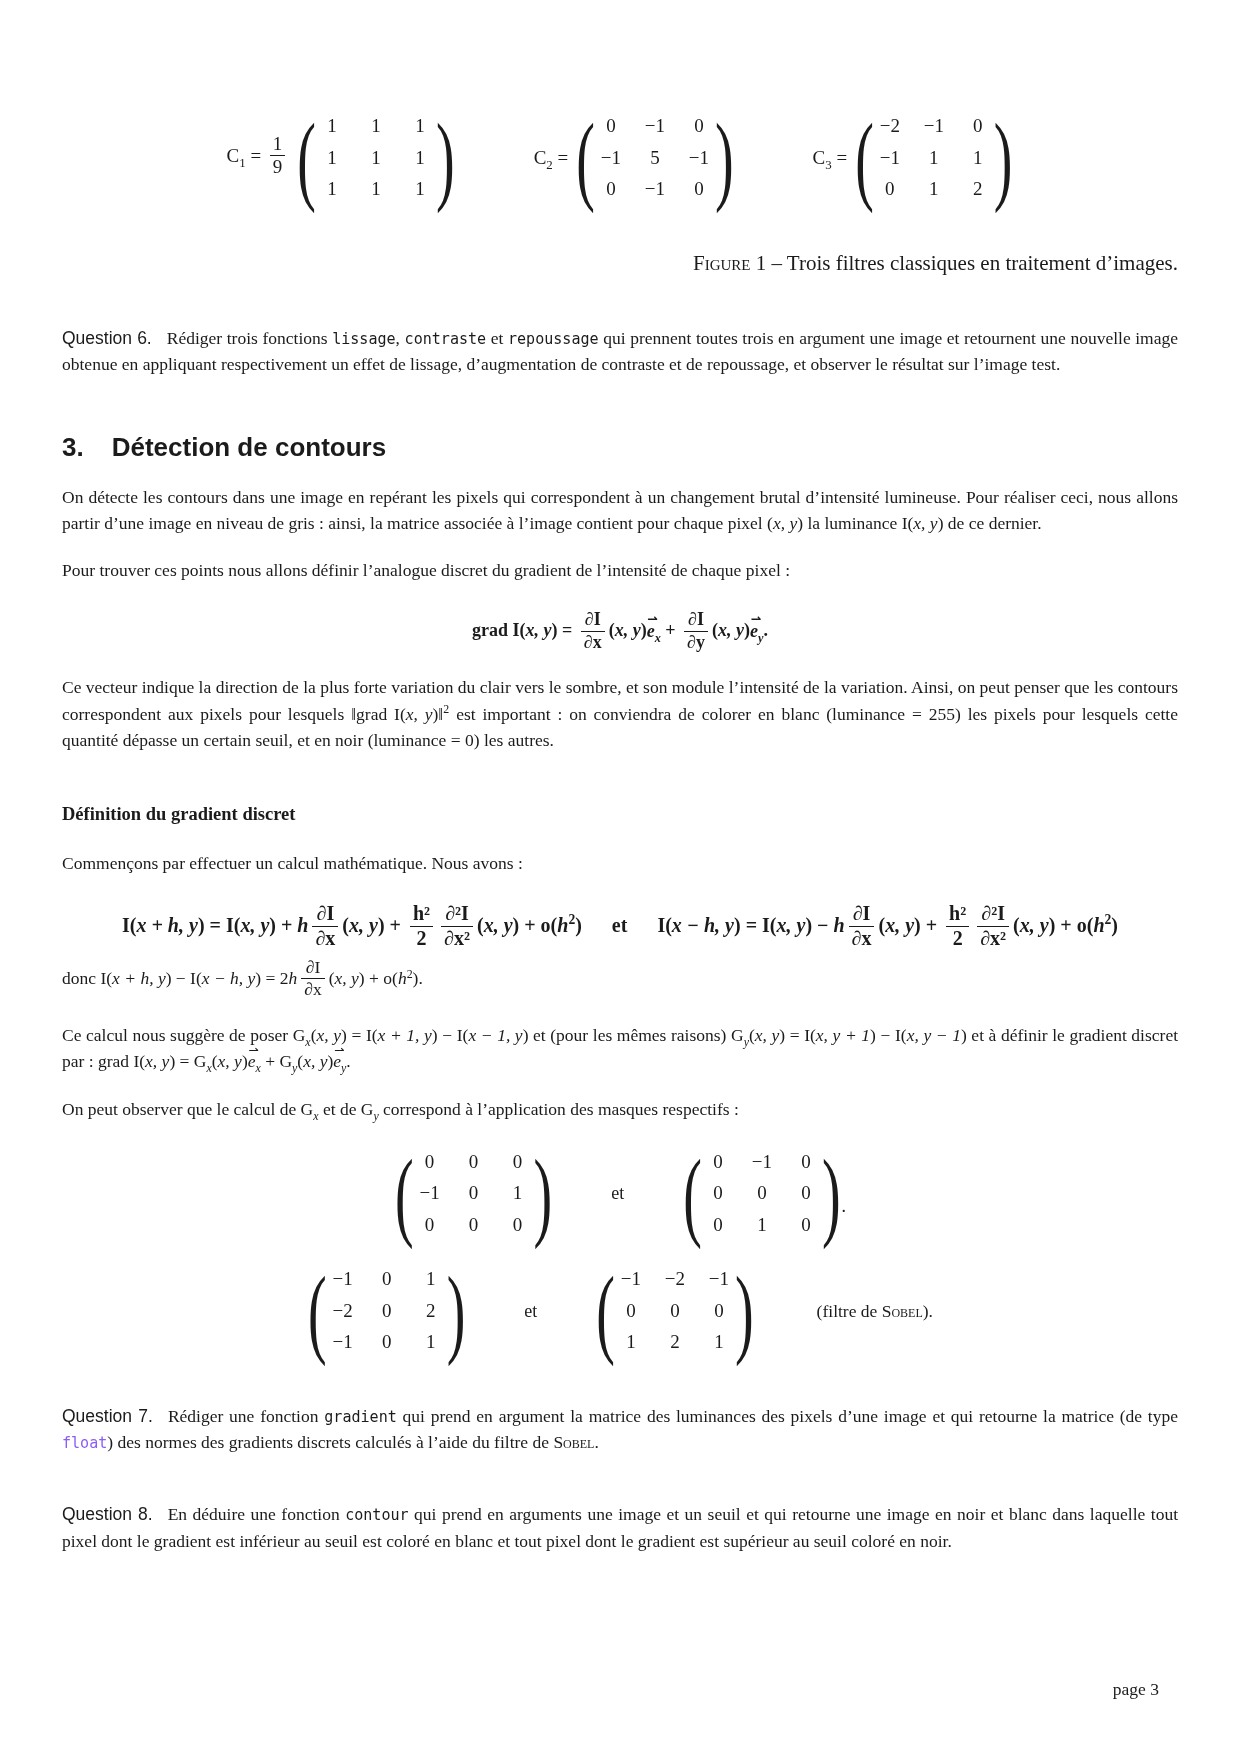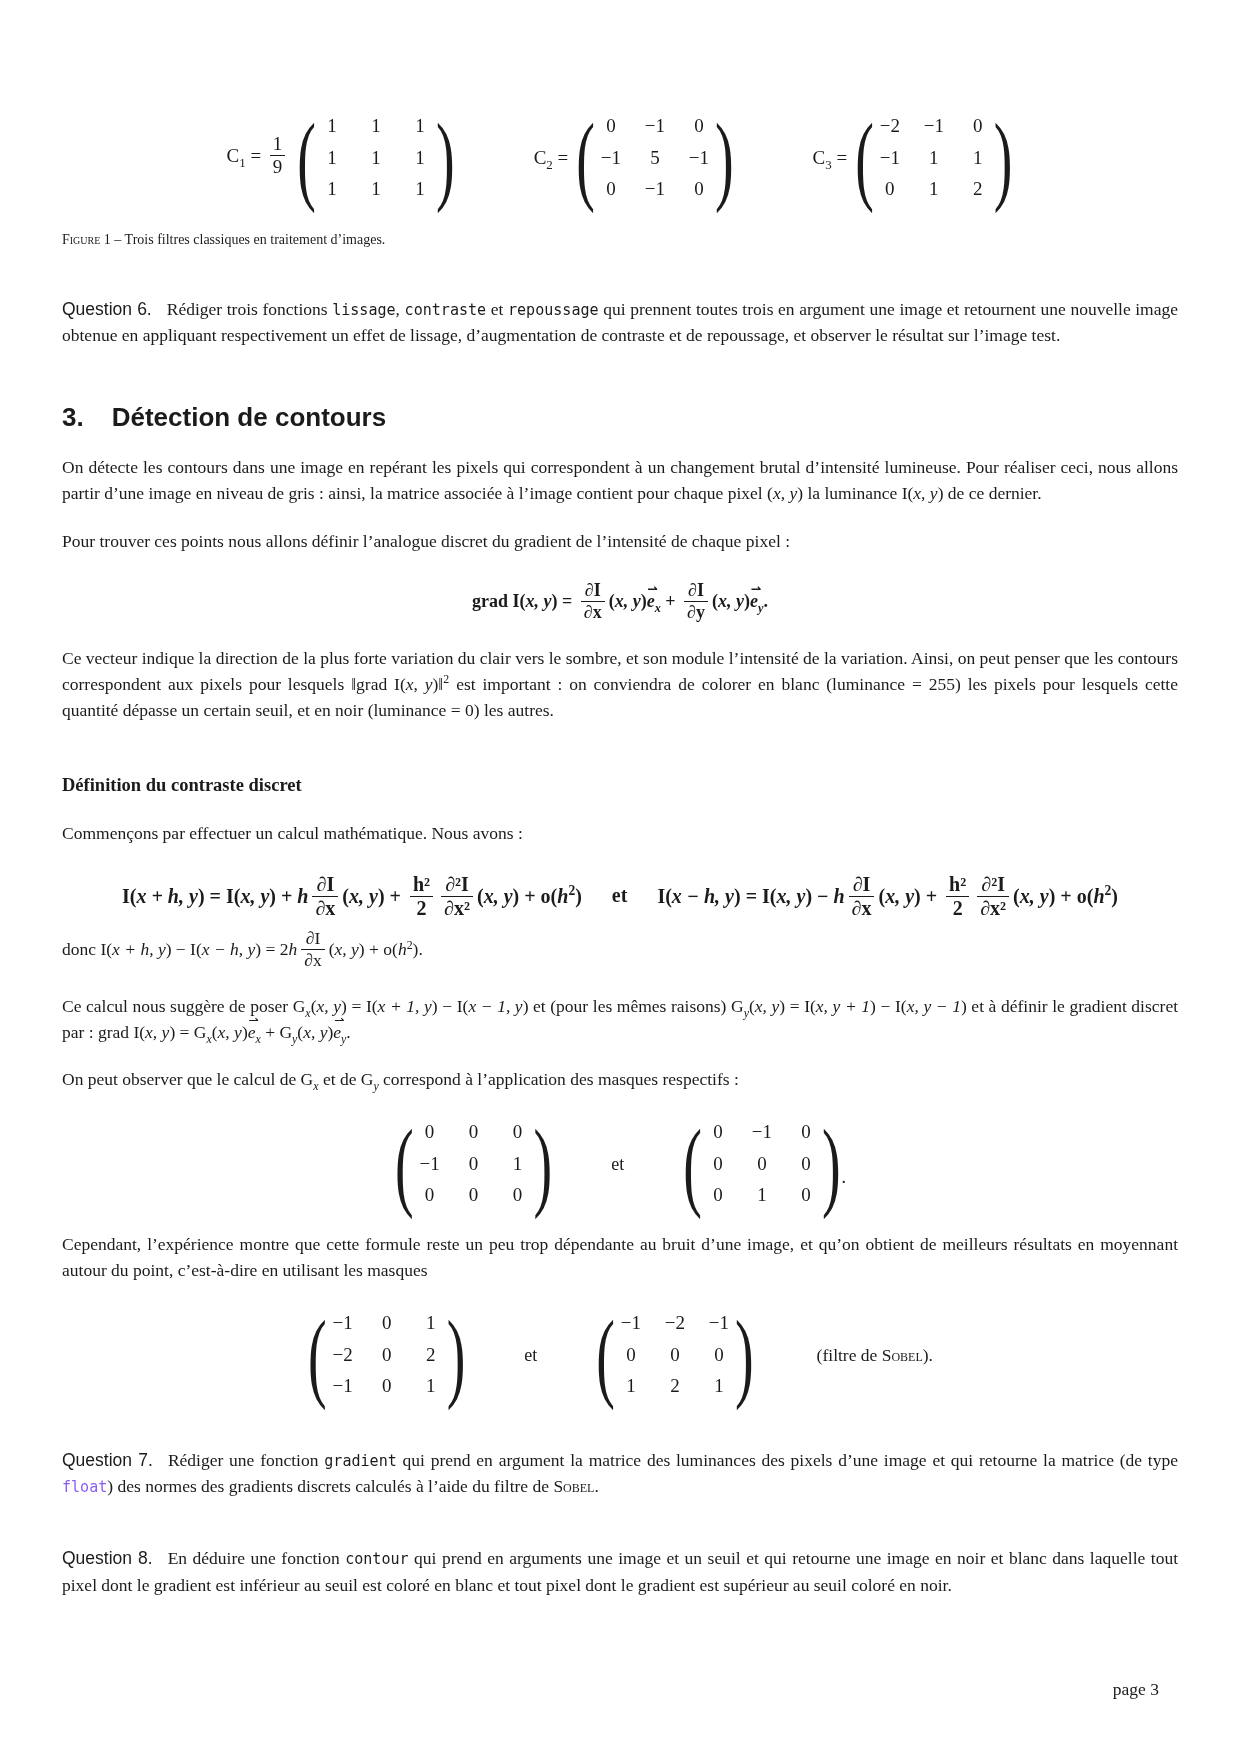--- a/index.html
+++ b/index.html
@@ -38,21 +38,21 @@
     display:inline-block; font-size:56px; line-height:1;
     transform:scaleY(1.78); transform-origin:center;
     font-family:"Liberation Serif", serif; font-weight:400; padding:0 1px;
   }
   .mgrid{
     display:grid; grid-template-columns:repeat(3,auto);
     column-gap:22px; row-gap:3px; font-size:19px; line-height:1.5;
     margin:0 4px; text-align:center;
   }
   .mcell{min-width:22px; text-align:center;}
-  .fig-caption{text-align:left; margin-top:25px; font-size:14px;}
+  .fig-caption{text-align:right; margin-top:44px; font-size:21px;}
   
   .qpara .qlabel{
     font-family:"Liberation Sans", sans-serif; font-weight:normal;
     font-size:17.5px; margin-right:15px;
   }
   .qpara{margin-top:46px;}
   h2.section{
     font-family:"Liberation Sans", sans-serif; font-weight:bold;
     font-size:26px; margin:54px 0 0 0; display:flex; gap:28px; line-height:1.2;
   }
@@ -151,21 +151,21 @@
     <span>Détection de contours</span>
   </h2>
 
   <p><span class="tk-r">On détecte les contours dans une image en repérant les pixels qui correspondent à un changement brutal d’intensité lumineuse. Pour réaliser ceci, nous allons partir d’une image en niveau de gris : ainsi, la matrice associée à l’image contient pour chaque pixel (</span><span class="tk-i">x, y</span><span class="tk-r">) la luminance I(</span><span class="tk-i">x, y</span><span class="tk-r">) de ce dernier.</span></p>
   <p><span class="tk-r">Pour trouver ces points nous allons définir l’analogue discret du gradient de l’intensité de chaque pixel :</span></p>
 
   <div class="display-eq"><span class="tk-r">grad I(</span><span class="tk-i">x, y</span><span class="tk-r">) = </span><span class="frac"><span class="num">∂I</span><span class="den">∂x</span></span><span class="tk-r">(</span><span class="tk-i">x, y</span><span class="tk-r">)</span><span class="vec"><span class="arr">⇀</span><span class="tk-i">e</span><sub class="tk-i">x</sub></span><span class="tk-r"> + </span><span class="frac"><span class="num">∂I</span><span class="den">∂y</span></span><span class="tk-r">(</span><span class="tk-i">x, y</span><span class="tk-r">)</span><span class="vec"><span class="arr">⇀</span><span class="tk-i">e</span><sub class="tk-i">y</sub></span><span class="tk-r">.</span></div>
 
   <p><span class="tk-r">Ce vecteur indique la direction de la plus forte variation du clair vers le sombre, et son module l’intensité de la variation. Ainsi, on peut penser que les contours correspondent aux pixels pour lesquels ‖grad I(</span><span class="tk-i">x, y</span><span class="tk-r">)‖</span><sup>2</sup><span class="tk-r"> est important : on conviendra de colorer en blanc (luminance = 255) les pixels pour lesquels cette quantité dépasse un certain seuil, et en noir (luminance = 0) les autres.</span></p>
 
-  <h3 class="subheading">Définition du contraste discret</h3>
+  <h3 class="subheading">Définition du gradient discret</h3>
 
   <p><span class="tk-r">Commençons par effectuer un calcul mathématique. Nous avons :</span></p>
 
   <div class="display-eq eq-taylor"><span class="tk-r">I(</span><span class="tk-i">x + h, y</span><span class="tk-r">) = I(</span><span class="tk-i">x, y</span><span class="tk-r">) + </span><span class="tk-i">h</span><span class="frac"><span class="num">∂I</span><span class="den">∂x</span></span><span class="tk-r">(</span><span class="tk-i">x, y</span><span class="tk-r">) + </span><span class="frac"><span class="num">h²</span><span class="den">2</span></span><span class="frac"><span class="num">∂²I</span><span class="den">∂x²</span></span><span class="tk-r">(</span><span class="tk-i">x, y</span><span class="tk-r">) + o(</span><span class="tk-i">h</span><sup>2</sup><span class="tk-r">)</span><span class="tk-sep">et</span><span class="tk-r">I(</span><span class="tk-i">x − h, y</span><span class="tk-r">) = I(</span><span class="tk-i">x, y</span><span class="tk-r">) − </span><span class="tk-i">h</span><span class="frac"><span class="num">∂I</span><span class="den">∂x</span></span><span class="tk-r">(</span><span class="tk-i">x, y</span><span class="tk-r">) + </span><span class="frac"><span class="num">h²</span><span class="den">2</span></span><span class="frac"><span class="num">∂²I</span><span class="den">∂x²</span></span><span class="tk-r">(</span><span class="tk-i">x, y</span><span class="tk-r">) + o(</span><span class="tk-i">h</span><sup>2</sup><span class="tk-r">)</span></div>
 
   <p class="donc"><span class="tk-r">donc I(</span><span class="tk-i">x + h, y</span><span class="tk-r">) − I(</span><span class="tk-i">x − h, y</span><span class="tk-r">) = 2</span><span class="tk-i">h</span><span class="frac"><span class="num">∂I</span><span class="den">∂x</span></span><span class="tk-r">(</span><span class="tk-i">x, y</span><span class="tk-r">) + o(</span><span class="tk-i">h</span><sup>2</sup><span class="tk-r">).</span></p>
   <p><span class="tk-r">Ce calcul nous suggère de poser </span><span class="tk-r">G<sub class="tk-i">x</sub></span><span class="tk-r">(</span><span class="tk-i">x, y</span><span class="tk-r">) = I(</span><span class="tk-i">x + 1, y</span><span class="tk-r">) − I(</span><span class="tk-i">x − 1, y</span><span class="tk-r">) et (pour les mêmes raisons) </span><span class="tk-r">G<sub class="tk-i">y</sub></span><span class="tk-r">(</span><span class="tk-i">x, y</span><span class="tk-r">) = I(</span><span class="tk-i">x, y + 1</span><span class="tk-r">) − I(</span><span class="tk-i">x, y − 1</span><span class="tk-r">) et à définir le gradient discret par : grad I(</span><span class="tk-i">x, y</span><span class="tk-r">) = </span><span class="tk-r">G<sub class="tk-i">x</sub></span><span class="tk-r">(</span><span class="tk-i">x, y</span><span class="tk-r">)</span><span class="vec"><span class="arr">⇀</span><span class="tk-i">e</span><sub class="tk-i">x</sub></span><span class="tk-r"> + </span><span class="tk-r">G<sub class="tk-i">y</sub></span><span class="tk-r">(</span><span class="tk-i">x, y</span><span class="tk-r">)</span><span class="vec"><span class="arr">⇀</span><span class="tk-i">e</span><sub class="tk-i">y</sub></span><span class="tk-r">.</span></p>
   <p><span class="tk-r">On peut observer que le calcul de </span><span class="tk-r">G<sub class="tk-i">x</sub></span><span class="tk-r"> et de </span><span class="tk-r">G<sub class="tk-i">y</sub></span><span class="tk-r"> correspond à l’application des masques respectifs :</span></p>
 
   <div class="matrix-display">
@@ -196,21 +196,20 @@
           <span class="mcell">0</span>
           <span class="mcell">0</span>
           <span class="mcell">1</span>
           <span class="mcell">0</span>
         </span>
         <span class="paren">)</span>
       </span>
     <span class="md-trail">.</span>
   </div>
 
-  <p><span class="tk-r">Cependant, l’expérience montre que cette formule reste un peu trop dépendante au bruit d’une image, et qu’on obtient de meilleurs résultats en moyennant autour du point, c’est-à-dire en utilisant les masques</span></p>
 
   <div class="matrix-display">
     <span class="pmatrix">
         <span class="paren">(</span>
         <span class="mgrid">
           <span class="mcell">−1</span>
           <span class="mcell">0</span>
           <span class="mcell">1</span>
           <span class="mcell">−2</span>
           <span class="mcell">0</span>

